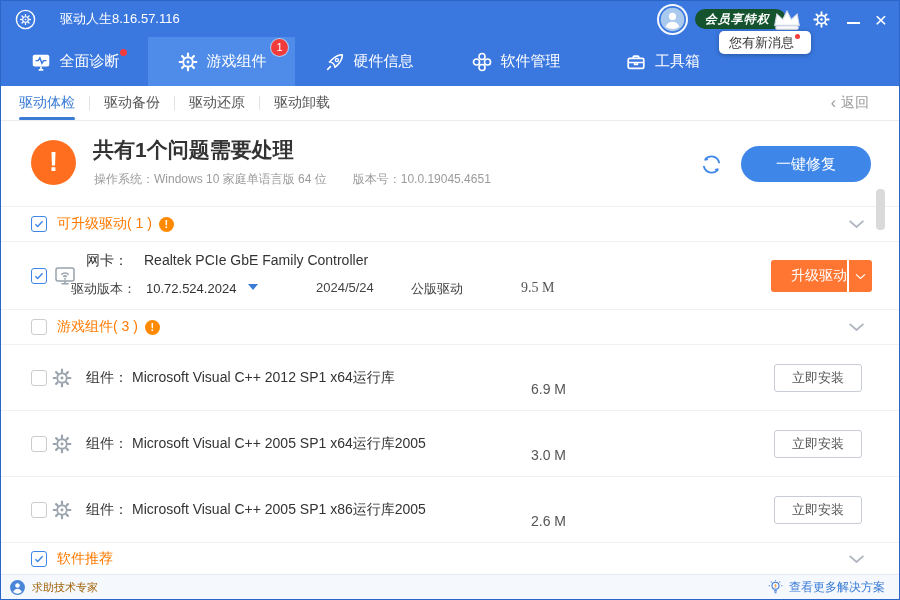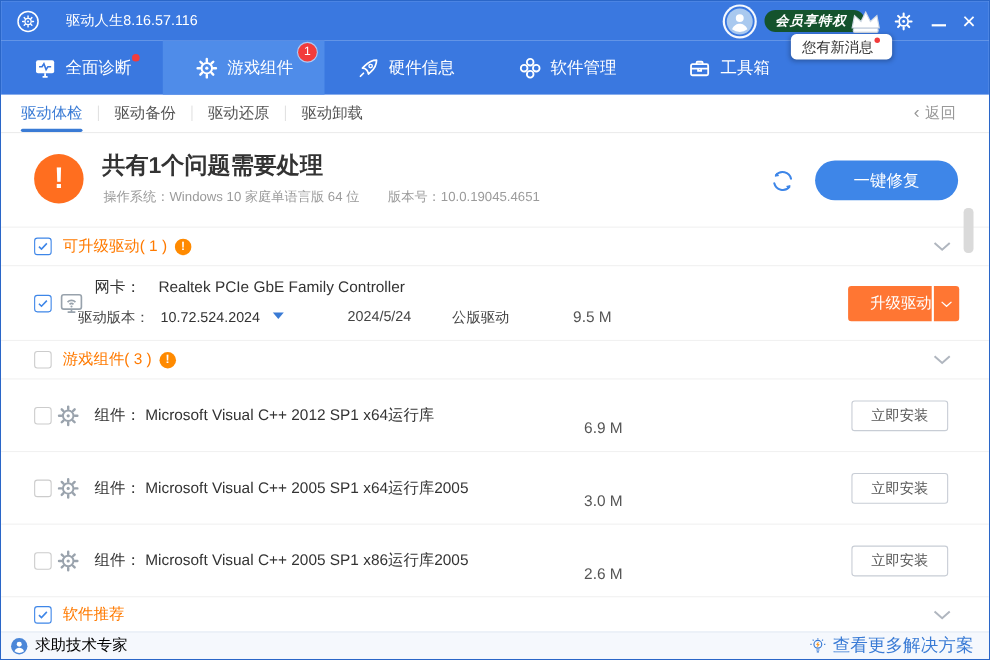--- a/index.html
+++ b/index.html
@@ -102,21 +102,21 @@
   .driver-row .checkbox{position:absolute;left:30px;top:26px;}
   .net-icon{position:absolute;left:52px;top:22px;width:24px;height:24px;color:#98a2ac;}
   .d-line1{position:absolute;left:85px;top:10px;font-size:14px;color:#333;}
   .d-line1 .lbl{margin-right:16px;}
   .d-line2{position:absolute;left:70px;top:38px;font-size:13px;color:#444;width:700px;}
   .d-ver{margin-left:10px;color:#333;}
   .caret-down{display:inline-block;width:0;height:0;border:5px solid transparent;
     border-top:6px solid var(--link-blue);margin-left:12px;vertical-align:-2px;cursor:pointer;}
   .d-date{position:absolute;left:245px;top:0;}
   .d-kind{position:absolute;left:340px;top:0;}
-  .d-size{position:absolute;left:450px;top:0;color:#555;font-size:14px;}
+  .d-size{position:absolute;left:450px;top:0;color:#555;font-size:14px;font-family:Liberation Serif, serif;}
   .upg-split{position:absolute;left:770px;top:18px;height:32px;display:flex;}
   .upg-main{width:76px;background:var(--upgrade-orange);color:#fff;border:none;font-size:14px;
     border-radius:3px 0 0 3px;cursor:pointer;font-family:inherit;text-align:right;}
   .upg-arrow{width:23px;margin-left:2px;background:var(--upgrade-orange);border:none;
     border-radius:0 3px 3px 0;display:flex;align-items:center;justify-content:center;
     color:#fff;cursor:pointer;}
   .upg-arrow svg{width:11px;height:7px;}
 
   .comp-row{height:66px;position:relative;border-top:1px solid #f1f1f1;}
   .comp-row .checkbox{position:absolute;left:30px;top:25px;}
@@ -128,24 +128,24 @@
     border:1px solid #c8cdd5;border-radius:3px;color:#555;font-size:13px;cursor:pointer;
     font-family:inherit;}
 
   .scroll-thumb{position:absolute;right:14px;top:188px;width:9px;height:41px;background:#dadada;
     border-radius:4px;cursor:pointer;z-index:6;}
 
   
   .footer{position:absolute;left:0;right:0;bottom:0;height:25px;background:#f5f8fd;
     border-top:1px solid #e3eaf4;display:flex;align-items:center;padding:0 14px 0 8px;}
   .f-left{display:flex;align-items:center;gap:6px;cursor:pointer;}
-  .f-left .txt{font-size:14px;color:#000000;}
+  .f-left .txt{font-size:11px;color:#a16207;}
   .f-icon{width:17px;height:17px;color:#4a86d8;}
   .f-right{margin-left:auto;display:flex;align-items:center;gap:5px;cursor:pointer;}
-  .f-right .txt{font-size:16px;color:var(--link-blue);}
+  .f-right .txt{font-size:12px;color:var(--link-blue);}
 </style>
 </head>
 <body>
 
 <svg width="0" height="0" style="position:absolute">
   <defs>
     <symbol id="i-gear" viewBox="0 0 24 24">
       <circle cx="12" cy="12" r="5.2" fill="none" stroke="currentColor" stroke-width="2"></circle>
       <circle cx="12" cy="12" r="1.6" fill="currentColor"></circle>
       <g stroke="currentColor" stroke-width="2.4" stroke-linecap="round">

